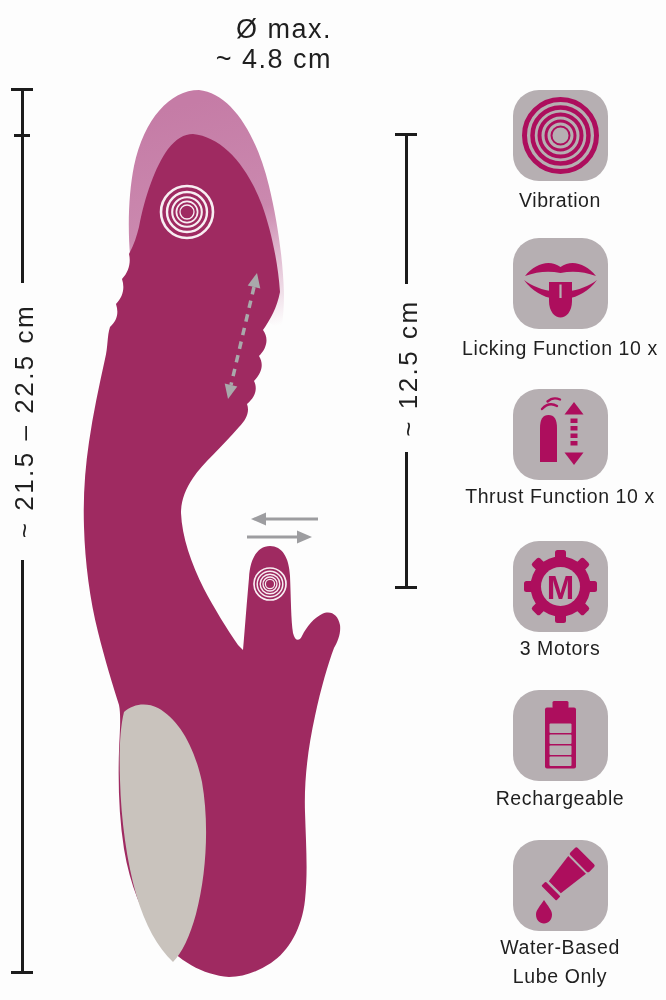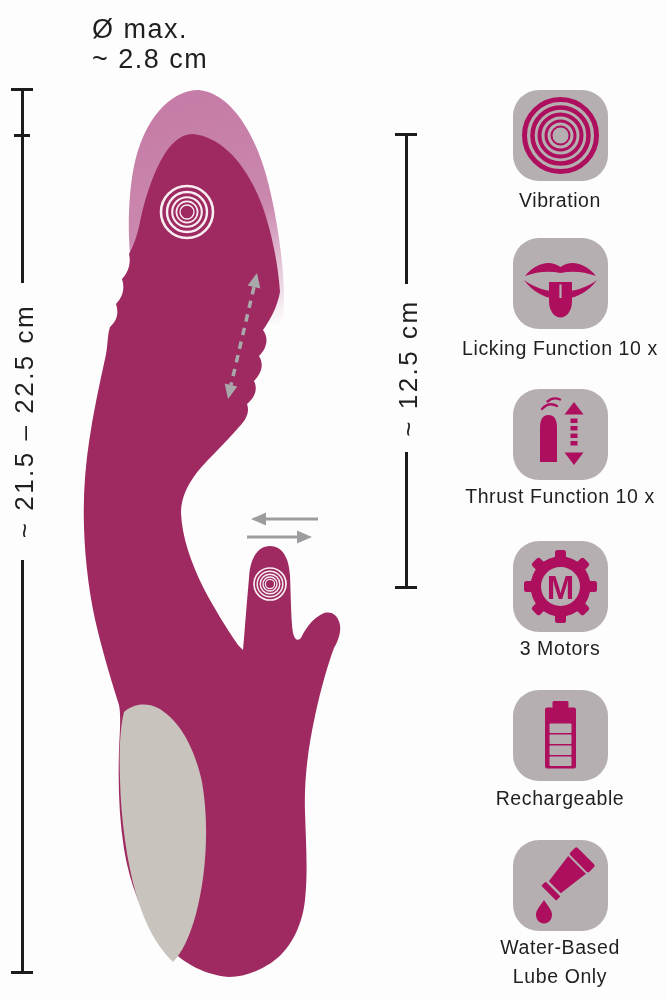--- a/index.html
+++ b/index.html
@@ -15,42 +15,42 @@
   .hcap{height:3px;width:22px;}
   .tick{height:2.5px;width:16px;}
   .vtext{
     position:absolute;white-space:nowrap;
     transform:translate(-50%,-50%) rotate(-90deg);
     font-size:26px;letter-spacing:2.5px;color:#1f1f1f;
   }
   
   #diameter-label{
     position:absolute;left:92px;top:14px;width:240px;
-    text-align:left;font-size:27px;line-height:30px;letter-spacing:1.5px;
+    text-align:right;font-size:27px;line-height:30px;letter-spacing:1.5px;
   }
   
   .tile{
     position:absolute;left:513px;width:95px;height:91px;
     border-radius:26px;background:#b6afb2;
   }
   .tile svg{display:block;}
   .tile-label{
     position:absolute;left:420px;width:280px;text-align:center;
     font-size:19.5px;line-height:29px;letter-spacing:0.6px;color:#1f1f1f;
   }
   .tile-label span{display:block;}
 </style>
 </head>
 <body>
 
 <div id="canvas">
 
   <div id="diameter-label">
     <div>Ø max.</div>
-    <div>~  2.8 cm</div>
+    <div>~  4.8 cm</div>
   </div>
 
   <div class="mline hcap" style="left:11px;top:88px;"></div>
   <div class="mline tick" style="left:14px;top:134px;"></div>
   <div class="mline vseg" style="left:20.5px;top:88px;height:195px;"></div>
   <div class="vtext" style="left:24px;top:421px;">~ 21.5 – 22.5 cm</div>
   <div class="mline vseg" style="left:20.5px;top:560px;height:413px;"></div>
   <div class="mline hcap" style="left:11px;top:971px;"></div>
 
   <div class="mline hcap" style="left:395px;top:133px;"></div>

